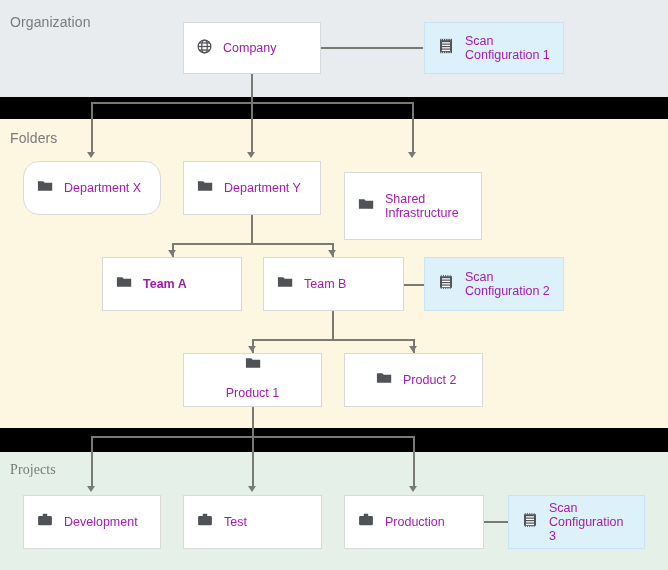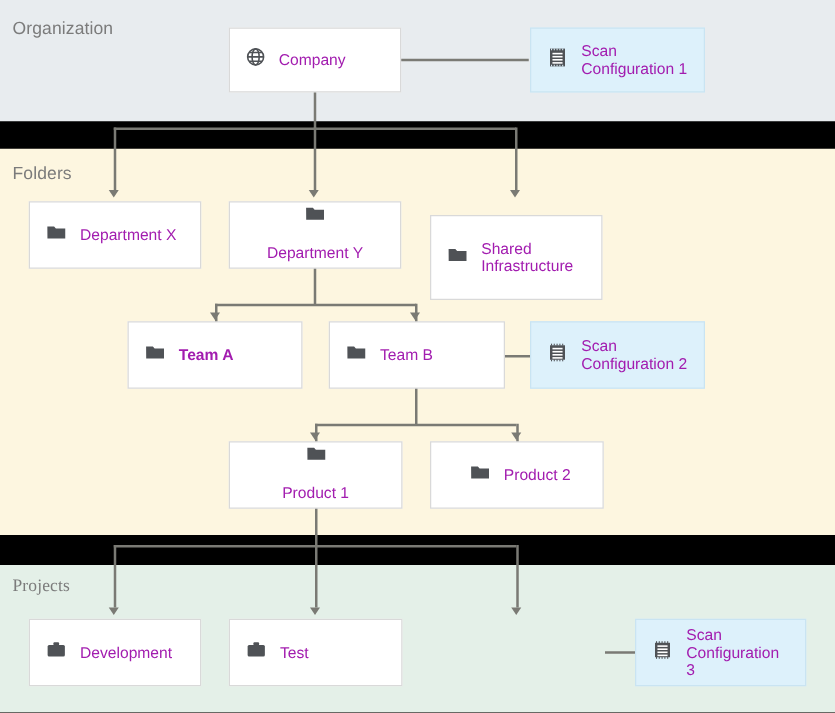--- a/index.html
+++ b/index.html
@@ -146,30 +146,30 @@
         <rect x="6.6" y="7" width="10.8" height="1.7" fill="#ffffff"></rect>
         <rect x="6.6" y="10.3" width="10.8" height="1.7" fill="#ffffff"></rect>
         <rect x="6.6" y="13.6" width="10.8" height="1.7" fill="#ffffff"></rect>
         <rect x="6.6" y="16.9" width="10.8" height="1.7" fill="#ffffff"></rect>
       </svg>
     </span>
     <span class="label">Scan
 Configuration 1</span>
   </div>
 
-  <div class="node" style="left:23px;top:161px;width:138px;height:54px;">
+  <div class="node" style="left:23px;top:161px;width:138px;height:54px;border-radius:16px;">
     <span class="icon">
       <svg width="18" height="18" viewBox="0 0 24 24">
           <path d="M2.5 5.6h7.2l1.9 2.2h10v10.6h-19z" fill="#4f5256"></path>
         </svg>
     </span>
     <span class="label">Department X</span>
   </div>
 
-  <div class="node" style="left:183px;top:161px;width:138px;height:54px;flex-direction:column;">
+  <div class="node" style="left:183px;top:161px;width:138px;height:54px;">
     <span class="icon">
       <svg width="18" height="18" viewBox="0 0 24 24">
           <path d="M2.5 5.6h7.2l1.9 2.2h10v10.6h-19z" fill="#4f5256"></path>
         </svg>
     </span>
     <span class="label">Department Y</span>
   </div>
 
   <div class="node" style="left:344px;top:172px;width:138px;height:68px;">
     <span class="icon">
@@ -254,20 +254,29 @@
   <div class="node" style="left:183px;top:495px;width:139px;height:54px;">
     <span class="icon">
       <svg width="18" height="18" viewBox="0 0 24 24">
         <rect x="9" y="3.8" width="6" height="3.2" rx="1" fill="#4f5256"></rect>
         <rect x="2.8" y="6.6" width="18.4" height="12.4" rx="1.6" fill="#4f5256"></rect>
       </svg>
     </span>
     <span class="label">Test</span>
   </div>
 
+  <div class="node" style="left:344px;top:495px;width:140px;height:54px;">
+    <span class="icon">
+      <svg width="18" height="18" viewBox="0 0 24 24">
+        <rect x="9" y="3.8" width="6" height="3.2" rx="1" fill="#4f5256"></rect>
+        <rect x="2.8" y="6.6" width="18.4" height="12.4" rx="1.6" fill="#4f5256"></rect>
+      </svg>
+    </span>
+    <span class="label">Production</span>
+  </div>
 
   <div class="node scan" style="left:508px;top:495px;width:137px;height:54px;">
     <span class="icon">
       <svg width="18" height="18" viewBox="0 0 24 24">
         <rect x="4" y="4.3" width="16" height="15.4" fill="#4f5256"></rect>
         <rect x="6.6" y="7" width="10.8" height="1.7" fill="#ffffff"></rect>
         <rect x="6.6" y="10.3" width="10.8" height="1.7" fill="#ffffff"></rect>
         <rect x="6.6" y="13.6" width="10.8" height="1.7" fill="#ffffff"></rect>
         <rect x="6.6" y="16.9" width="10.8" height="1.7" fill="#ffffff"></rect>
         <rect x="5.1" y="2.6" width="1.1" height="2" fill="#4f5256"></rect>

